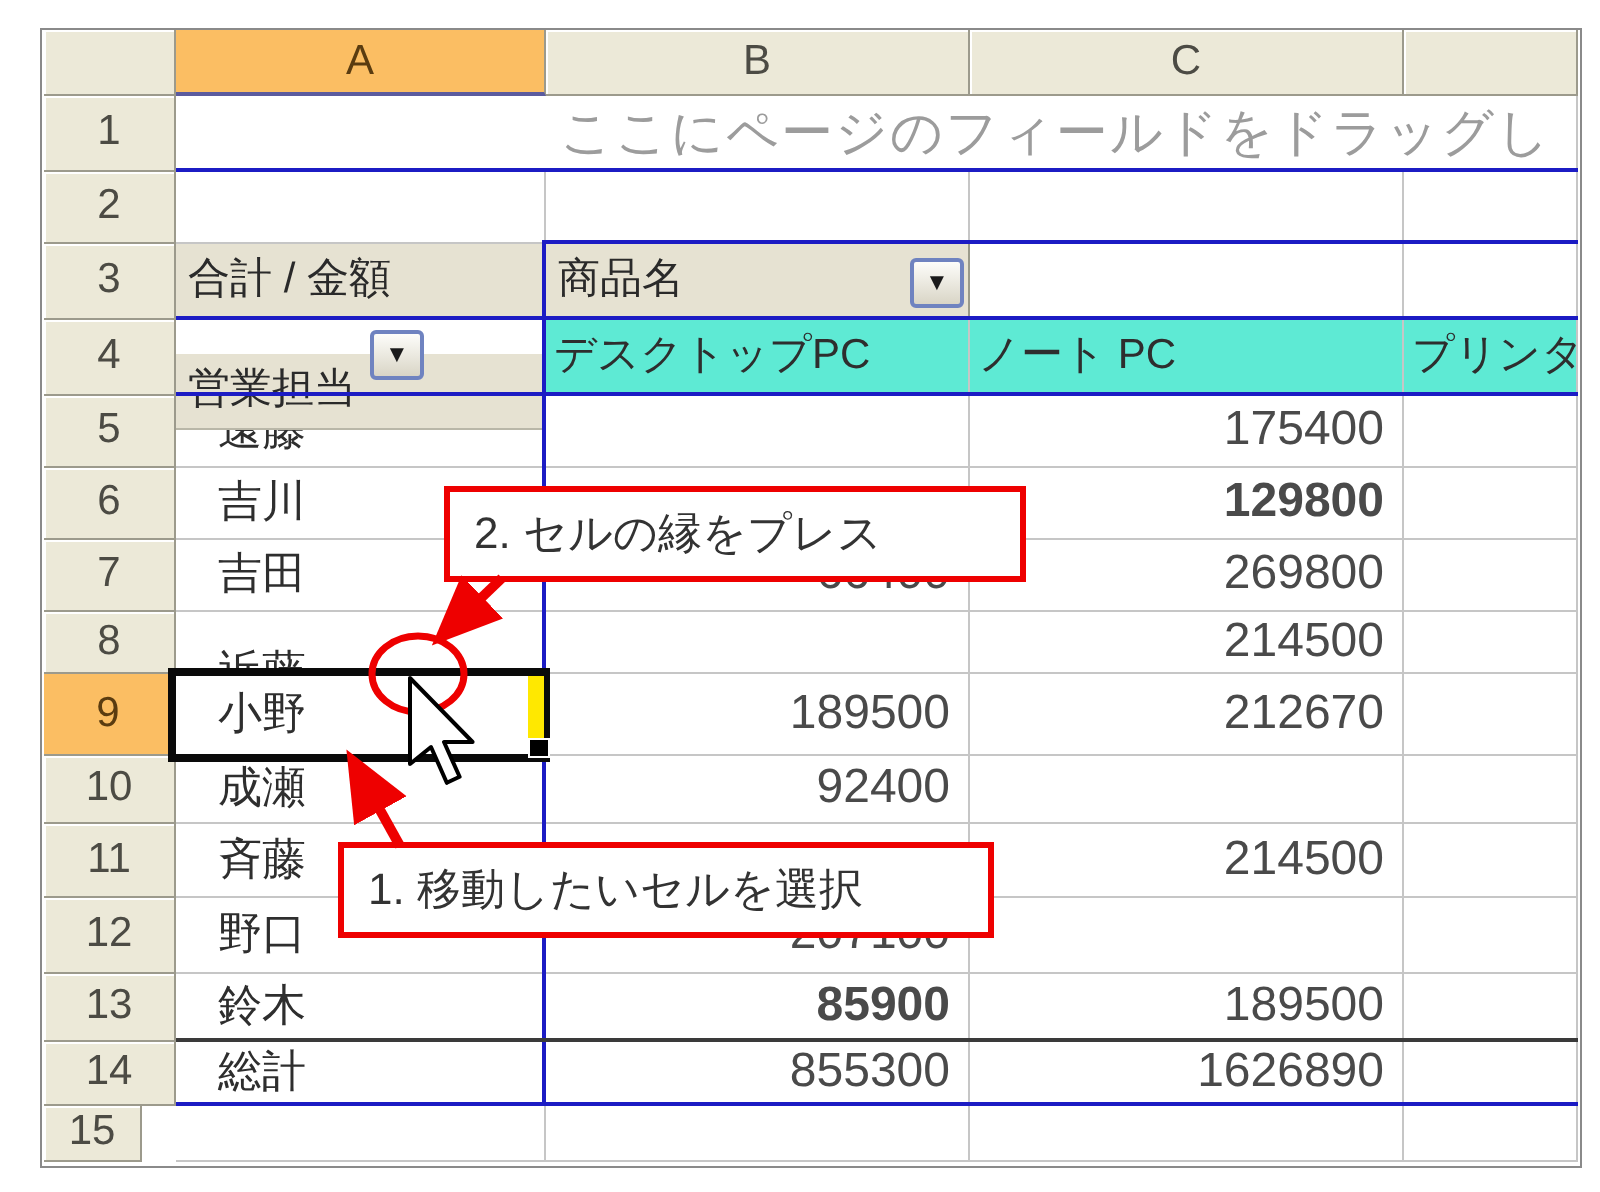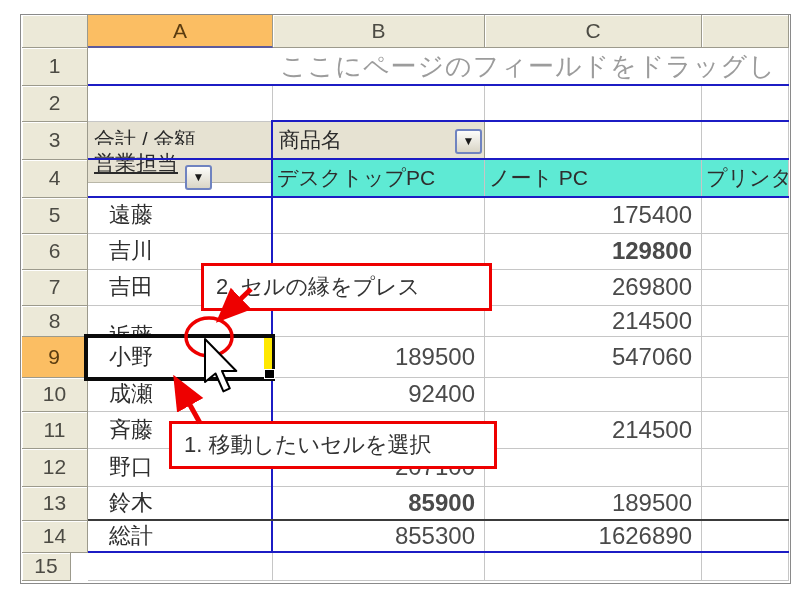--- a/index.html
+++ b/index.html
@@ -91,21 +91,21 @@
         <div class="abs cell name" style="left: 67px; top: 255px; width: 185px; height: 36px; line-height: 34px;">吉田</div>
         <div class="abs cell num" style="left: 252px; top: 255px; width: 212px; height: 36px; line-height: 34px;">66400</div>
         <div class="abs cell num" style="left: 464px; top: 255px; width: 217px; height: 36px; line-height: 34px;">269800</div>
         <div class="abs cell" style="left: 681px; top: 255px; width: 87px; height: 36px; line-height: 34px;"></div>
         <div class="abs cell name" style="left: 67px; top: 306px; width: 185px; height: 31px; line-height: 29px;">近藤</div>
         <div class="abs cell num" style="left: 252px; top: 291px; width: 212px; height: 31px; line-height: 29px;"></div>
         <div class="abs cell num" style="left: 464px; top: 291px; width: 217px; height: 31px; line-height: 29px;">214500</div>
         <div class="abs cell" style="left: 681px; top: 291px; width: 87px; height: 31px; line-height: 29px;"></div>
         <div class="abs cell name" style="left: 67px; top: 322px; width: 185px; height: 41px; line-height: 39px;">小野</div>
         <div class="abs cell num" style="left: 252px; top: 322px; width: 212px; height: 41px; line-height: 39px;">189500</div>
-        <div class="abs cell num" style="left: 464px; top: 322px; width: 217px; height: 41px; line-height: 39px;">547060</div>
+        <div class="abs cell num" style="left: 464px; top: 322px; width: 217px; height: 41px; line-height: 39px;">212670</div>
         <div class="abs cell" style="left: 681px; top: 322px; width: 87px; height: 41px; line-height: 39px;"></div>
         <div class="abs cell name" style="left: 67px; top: 363px; width: 185px; height: 34px; line-height: 32px;">成瀬</div>
         <div class="abs cell num" style="left: 252px; top: 363px; width: 212px; height: 34px; line-height: 32px;">92400</div>
         <div class="abs cell num" style="left: 464px; top: 363px; width: 217px; height: 34px; line-height: 32px;"></div>
         <div class="abs cell" style="left: 681px; top: 363px; width: 87px; height: 34px; line-height: 32px;"></div>
         <div class="abs cell name" style="left: 67px; top: 397px; width: 185px; height: 37px; line-height: 35px;">斉藤</div>
         <div class="abs cell num" style="left: 252px; top: 397px; width: 212px; height: 37px; line-height: 35px;"></div>
         <div class="abs cell num" style="left: 464px; top: 397px; width: 217px; height: 37px; line-height: 35px;">214500</div>
         <div class="abs cell" style="left: 681px; top: 397px; width: 87px; height: 37px; line-height: 35px;"></div>
         <div class="abs cell name" style="left: 67px; top: 434px; width: 185px; height: 38px; line-height: 36px;">野口</div>
@@ -124,21 +124,21 @@
 
     <div class="abs cell" id="dropzone" style="left:67px;top:33px;width:701px;height:38px;">ここにページのフィールドをドラッグし</div>
 
     <div class="abs fieldcell" style="left:252px;top:107px;width:212px;height:38px;line-height:36px;">商品名</div>
 
     <div class="abs fieldcell" style="left:67px;top:107px;width:185px;height:38px;line-height:36px;">合計 / 金額</div>
     <div class="ddbtn" style="left:434px;top:114px;">
       <span>▼</span>
     </div>
 
-    <div class="abs fieldcell" style="left:67px;top:130px;width:185px;height:38px;line-height:36px;text-decoration:underline;">営業担当</div>
+    <div class="abs fieldcell" style="left:67px;top:162px;width:185px;height:38px;line-height:36px;">営業担当</div>
     <div class="ddbtn" style="left:164px;top:150px;">
       <span>▼</span>
     </div>
 
     <div class="abs itemcell" style="left:252px;top:145px;width:212px;height:38px;line-height:36px;">デスクトップPC</div>
     <div class="abs itemcell" style="left:464px;top:145px;width:217px;height:38px;line-height:36px;">ノート PC</div>
     <div class="abs itemcell" style="left:681px;top:145px;width:87px;height:38px;line-height:36px;">プリンタ</div>
 
     <div class="abs bline" style="left:67px;top:69px;width:701px;height:2px;"></div>
     <div class="abs bline" style="left:252px;top:105px;width:516px;height:2px;"></div>
@@ -147,21 +147,21 @@
     <div class="abs bline" style="left:67px;top:536px;width:701px;height:2px;"></div>
     <div class="abs bline" style="left:250px;top:105px;width:2px;height:433px;"></div>
 
     <div class="abs dline" style="left:67px;top:504px;width:701px;height:2px;"></div>
 
     <div class="abs" id="selbox" style="left:63px;top:319px;width:191px;height:47px;z-index:4;"></div>
     <div class="abs" id="yellowbar" style="left:243px;top:323px;width:8px;height:33px;z-index:5;"></div>
     <div class="abs" id="fillhandle" style="left:243px;top:354px;width:11px;height:10px;z-index:5;"></div>
   </div>
 
-  <div class="callout" style="left:201px;top:243px;width:291px;height:48px;margin-top:20px;">2. セルの縁をプレス</div>
+  <div class="callout" style="left:222px;top:243px;width:291px;height:48px;">2. セルの縁をプレス</div>
   <div class="callout" style="left:169px;top:421px;width:328px;height:48px;">1. 移動したいセルを選択</div>
 
   <svg id="overlay" width="800" height="596" viewBox="0 0 800 596">
     <defs>
       <marker id="ah" markerWidth="7" markerHeight="7" refX="4.2" refY="3" orient="auto">
         <path d="M0,0 L7,3 L0,6 Z" fill="#EE0000"></path>
       </marker>
     </defs>
     <ellipse cx="209" cy="337" rx="23" ry="19" fill="none" stroke="#EE0000" stroke-width="3.5"></ellipse>
     <line x1="251" y1="289" x2="226" y2="313" stroke="#EE0000" stroke-width="5" marker-end="url(#ah)"></line>

